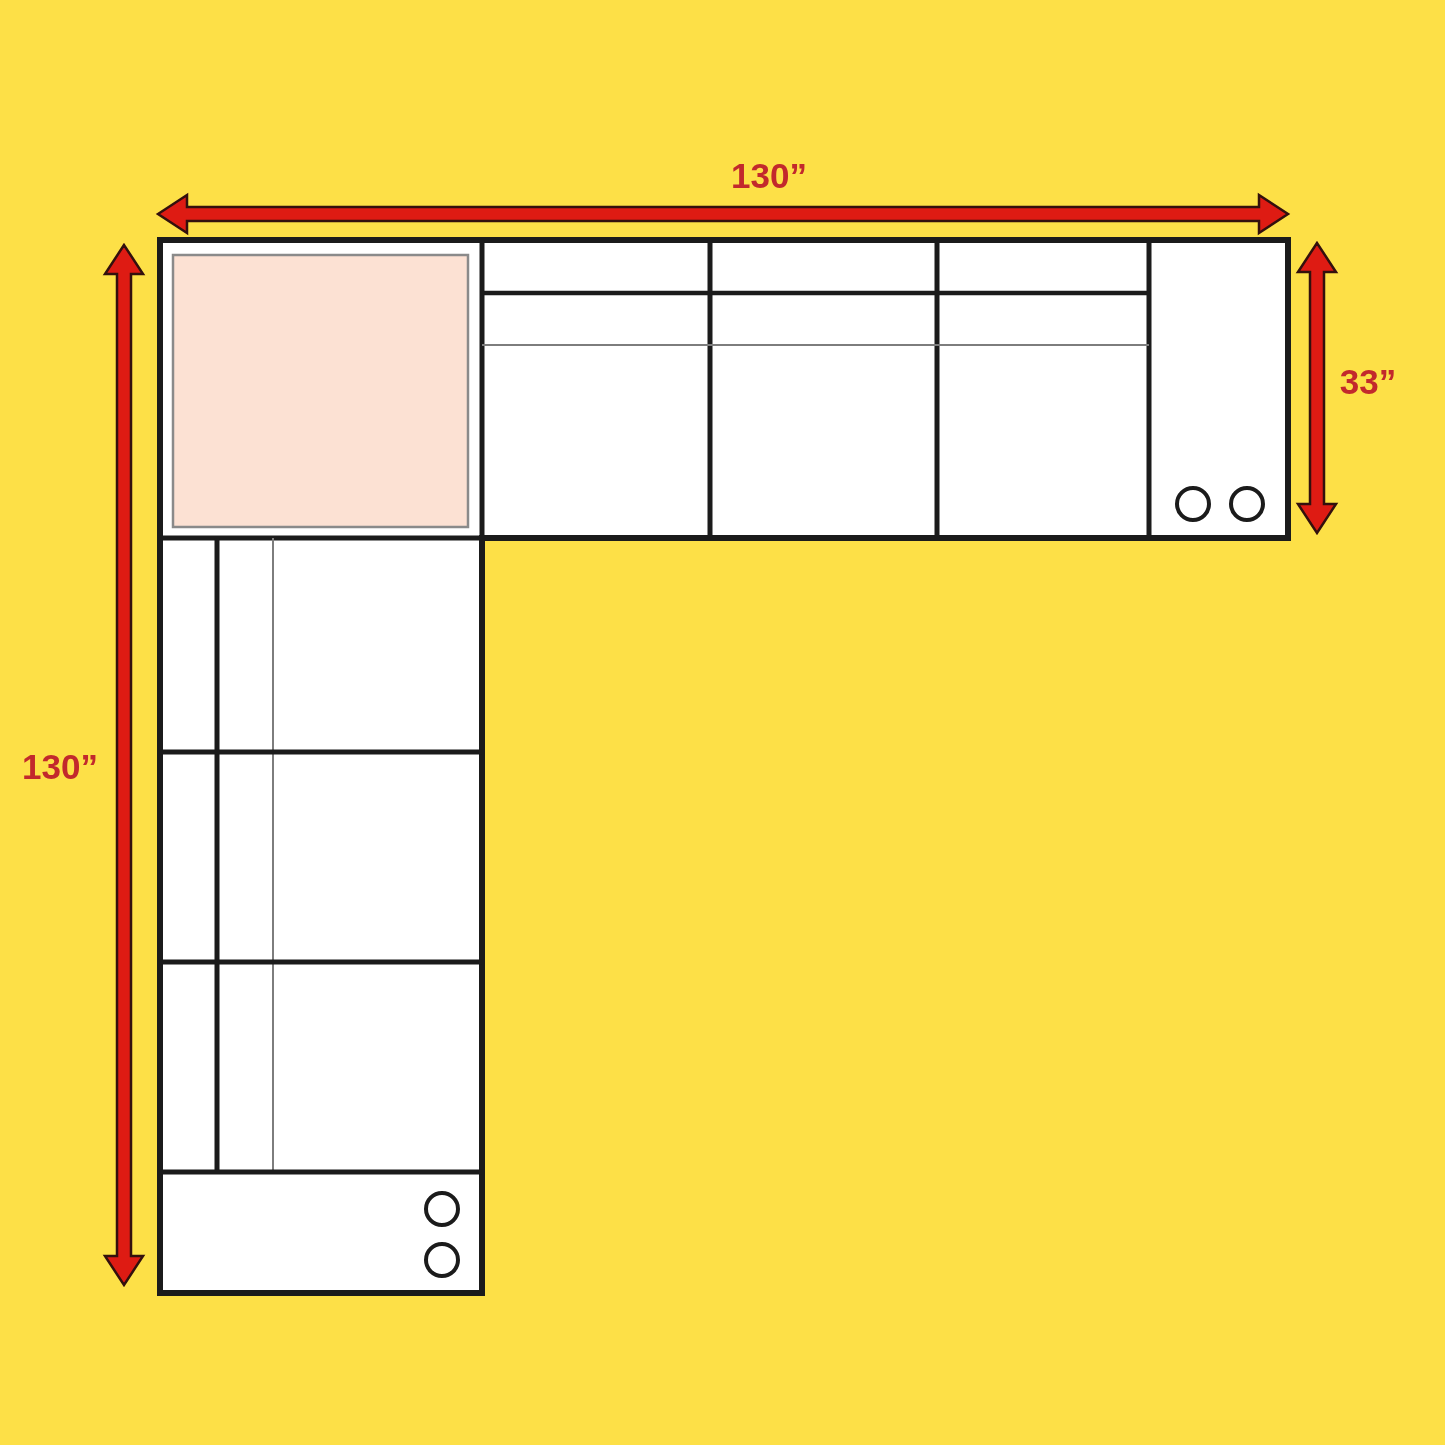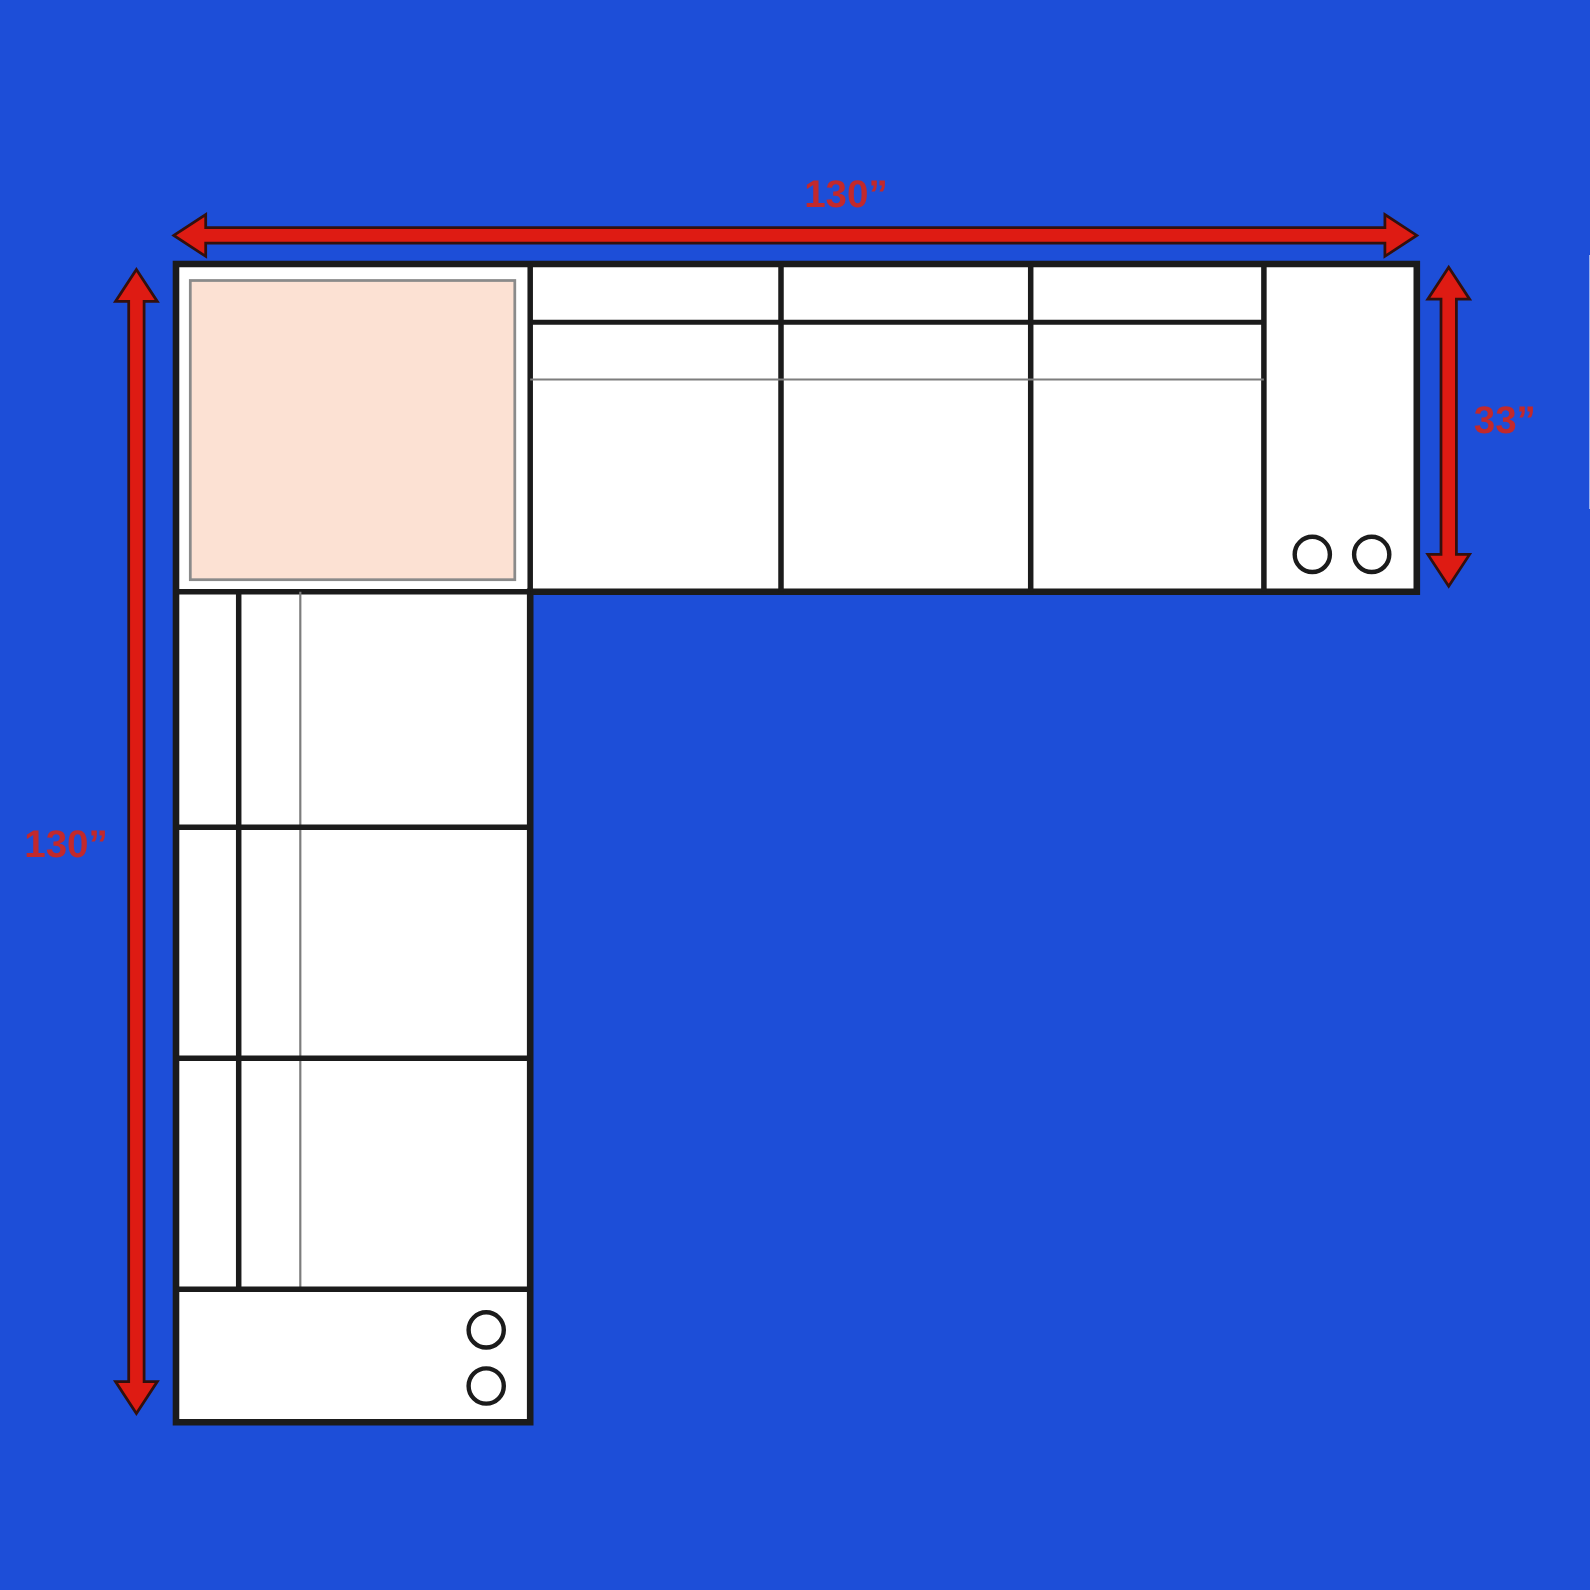--- a/index.html
+++ b/index.html
@@ -4,21 +4,21 @@
 <style>
   html, body {
     margin: 0;
     padding: 0;
     background: #ffffff;
   }
   .canvas {
     position: relative;
     width: 1445px;
     height: 1445px;
-    background: #1d4ed8;
+    background: #fde047;
     overflow: hidden;
   }
   svg text {
     font-family: "Liberation Sans", sans-serif;
     font-weight: bold;
     font-size: 35px;
   }
 </style>
 </head>
 <body>

